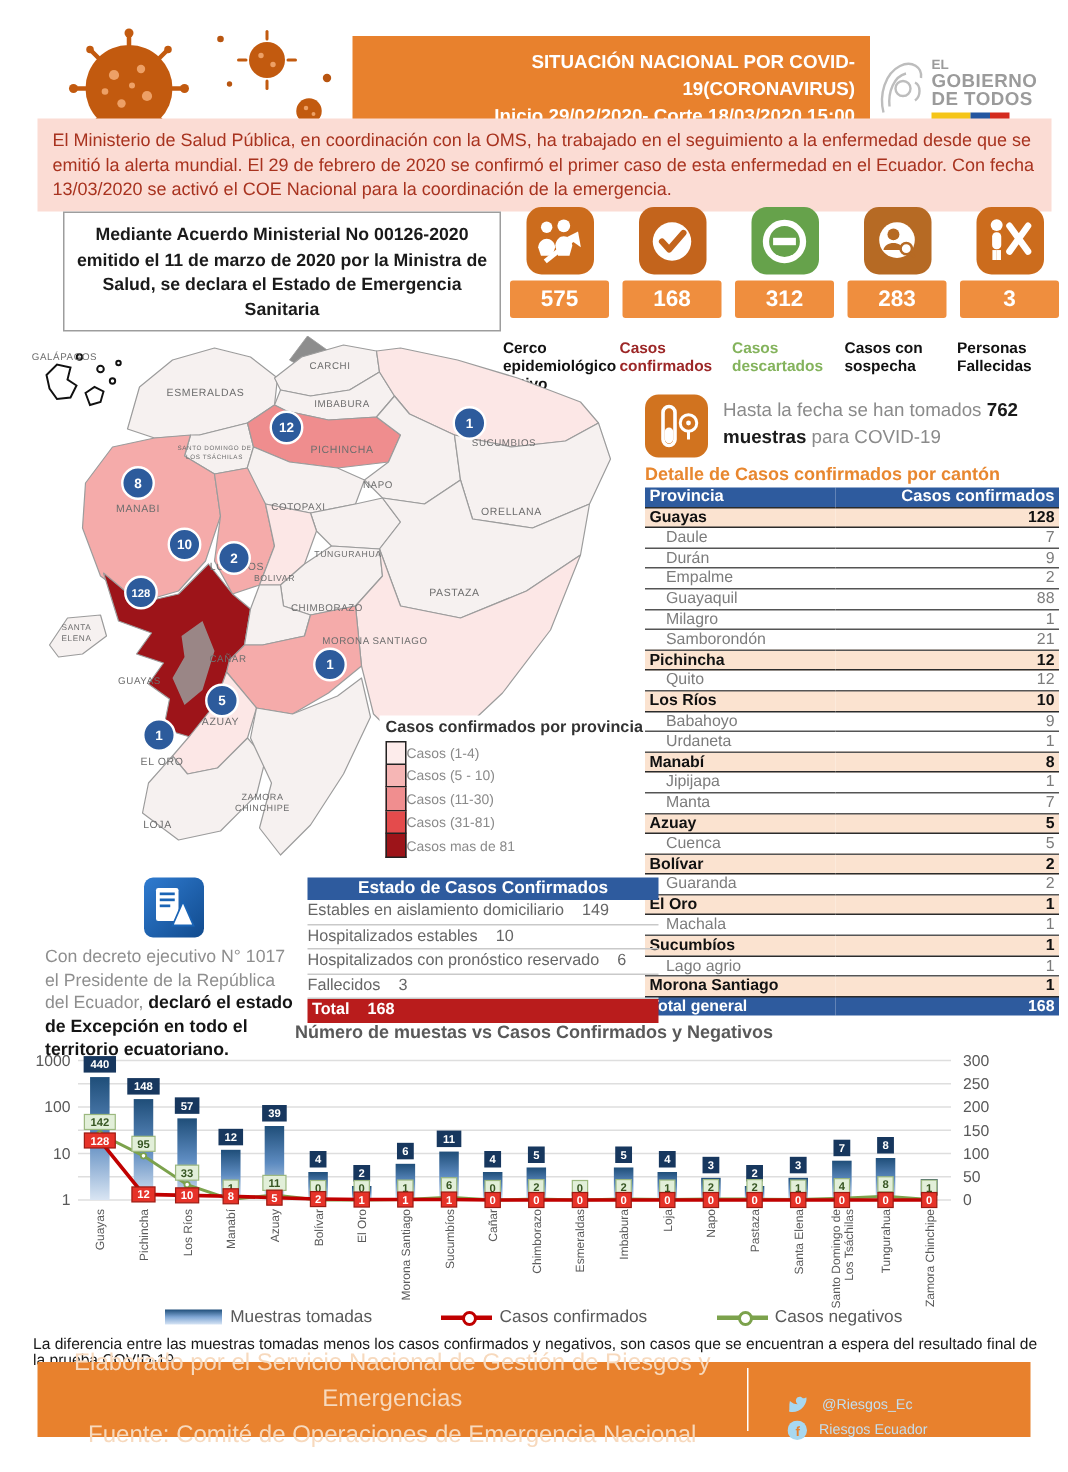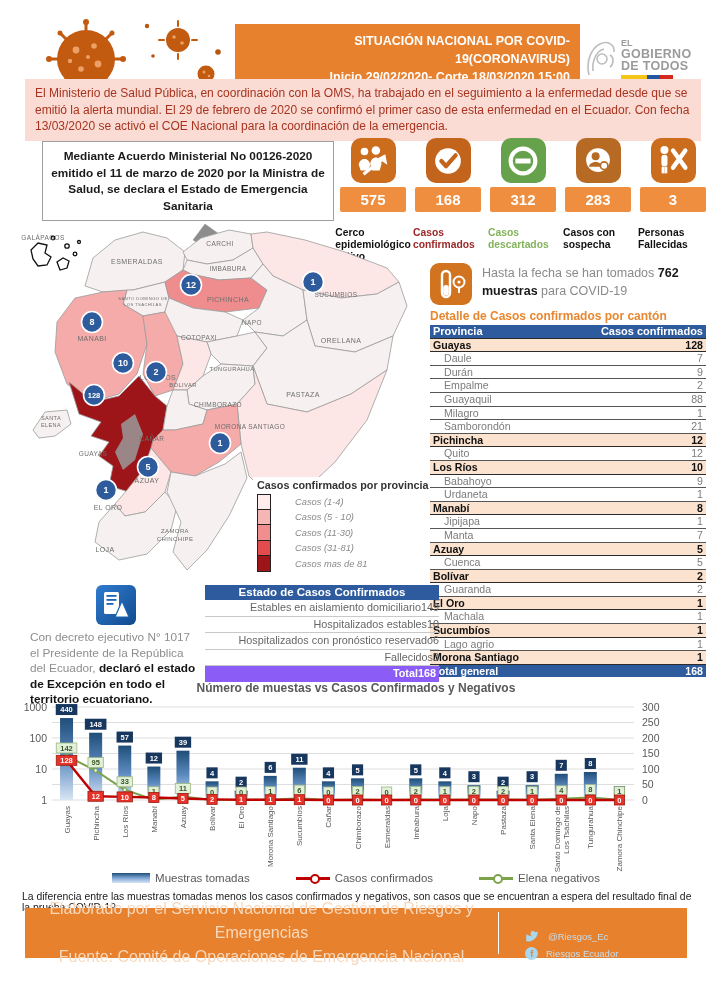--- a/index.html
+++ b/index.html
@@ -39,26 +39,26 @@
   tr.prov td{background:#fbe3d0;color:#111;font-weight:bold;border-bottom:1.4px solid #2b2b2b;border-top:1px solid #2b2b2b;}
   tr.cant td{color:#7c7c7c;border-bottom:1px solid #555;}
   tr.cant td:first-child{padding-left:14px;margin-top:31px;}
   tr.tot td{background:#2e5b9e;color:#fff;font-weight:bold;}
   
   .map-legend{left:253px;top:477px;width:184px;background:#fff;padding:2px 4px;}
   .map-legend .t{font-size:10.8px;font-weight:bold;color:#333;margin-bottom:3px;}
   .ml-row{display:flex;align-items:center;height:15.5px;}
   .ml-row .sw{width:14px;height:15.5px;border:1px solid #222;border-top:none;box-sizing:border-box;}
   .ml-row:first-of-type .sw{border-top:1px solid #222;}
-  .ml-row .lb{font-size:9.3px;color:#8a8a8a;padding-left:24px;font-style:italic;}
+  .ml-row .lb{font-size:9.3px;color:#8a8a8a;padding-left:0;}
   
   .estado{left:205px;top:585px;width:234px;font-size:10.8px;}
   .estado .hd{background:#2e5b9e;color:#fff;font-weight:bold;text-align:center;font-size:11.5px;height:15px;line-height:15px;}
-  .estado .row{display:flex;justify-content:flex-end;color:#666;height:15.5px;line-height:15.5px;border-bottom:1px solid #c9c9c9;}
-  .estado .row.tot{background:#8b5cf6;color:#fff;font-weight:bold;border:none;padding:0 3px;}
+  .estado .row{display:flex;justify-content:flex-start;color:#666;height:15.5px;line-height:15.5px;border-bottom:1px solid #c9c9c9;gap:12px;}
+  .estado .row.tot{background:#b91c1c;color:#fff;font-weight:bold;border:none;padding:0 3px;}
   
   .decreto-icon{left:96px;top:585px;width:40px;height:40px;background:linear-gradient(135deg,#2f7bd0,#114b8e);border-radius:6px;display:flex;align-items:center;justify-content:center;}
   .decreto-text{left:30px;top:630px;width:168px;font-size:11.8px;line-height:1.32;color:#8e8e8e;}
   .decreto-text b{color:#141414;}
   
   .chart-title{left:18px;top:681px;width:676px;text-align:center;font-weight:bold;font-size:12px;color:#595959;}
   .chart-legend{left:0;top:872px;width:712px;display:flex;justify-content:center;gap:46px;font-size:11.5px;color:#595959;align-items:center;}
   .cl-item{display:flex;align-items:center;gap:5px;}
   .cl-bar{width:38px;height:10px;background:linear-gradient(#1f4e79,#7fa6d4,#d7e4f4);}
   .cl-line{width:34px;height:3px;position:relative;}
@@ -763,21 +763,21 @@
     <div class="cl-item">
       <span class="cl-line" style="background:#c00000">
         <i style="border-color:#c00000"></i>
       </span>
       <span>Casos confirmados</span>
     </div>
     <div class="cl-item">
       <span class="cl-line" style="background:#7ca24c">
         <i style="border-color:#7ca24c"></i>
       </span>
-      <span>Elena negativos</span>
+      <span>Casos negativos</span>
     </div>
   </div>
 <div class="abs chart-note">La diferencia entre las muestras tomadas menos los casos confirmados y negativos, son casos que se encuentran a espera del resultado final de la prueba COVID-19</div>
 
 <div class="abs footer">
   <div class="left">
     <div>Elaborado por el Servicio Nacional de Gestión de Riesgos y Emergencias</div>
     <div>Fuente: Comité de Operaciones de Emergencia Nacional</div>
   </div>
   <div class="div"></div>

